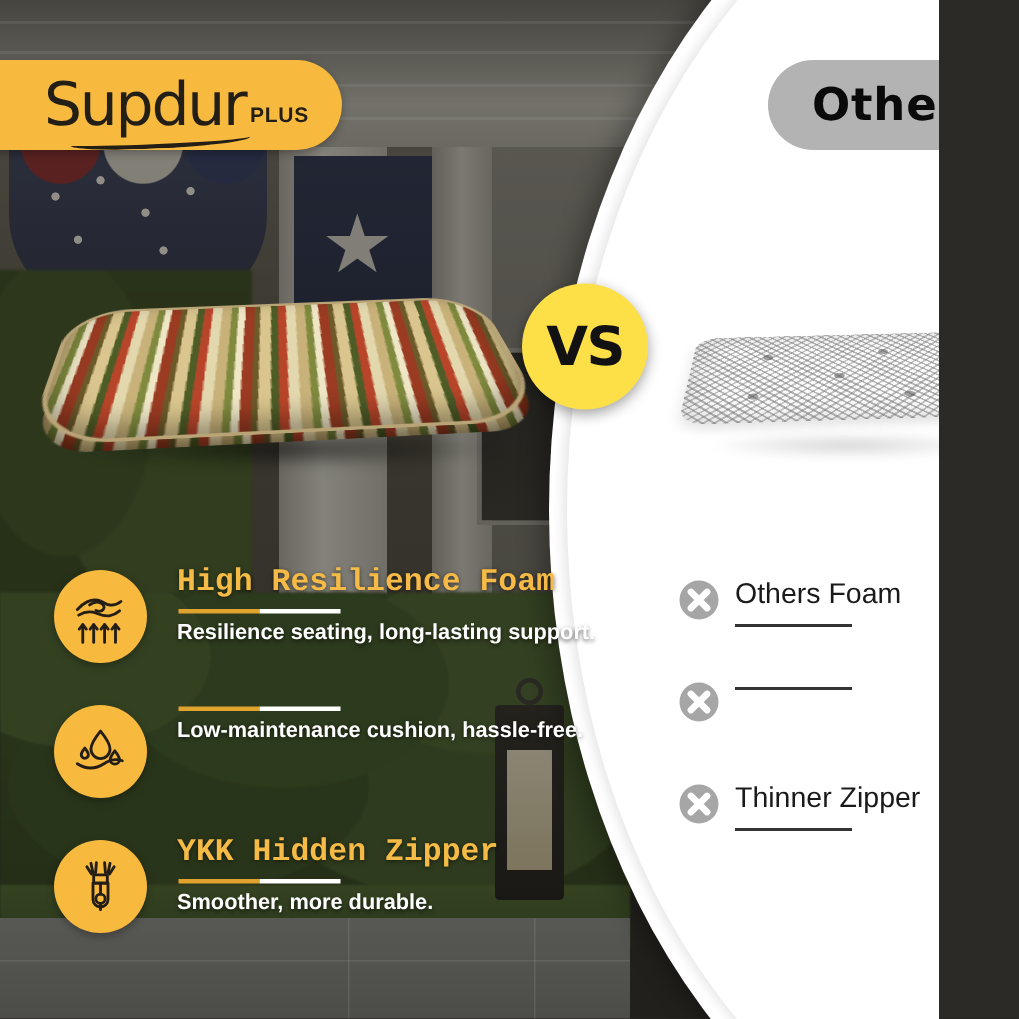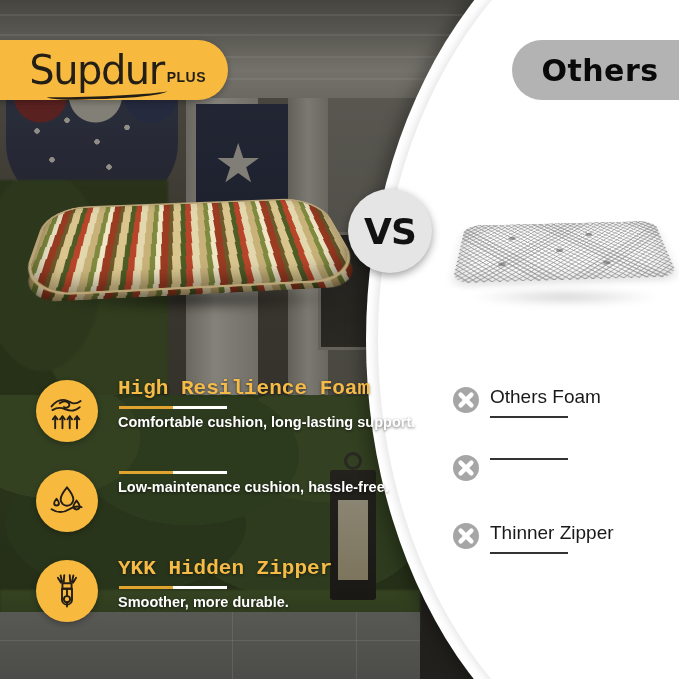--- a/index.html
+++ b/index.html
@@ -2,21 +2,21 @@
 <html><head>
 <meta charset="utf-8">
 <style>
   * { margin:0; padding:0; box-sizing:border-box; }
   html,body { width:679px; height:679px; overflow:hidden; }
   body {
     font-family:"Liberation Sans", sans-serif;
     background:#2c2a26;
     position:relative;
   }
-  #stage { position:absolute; inset:0; width:679px; height:679px; overflow:hidden; }
+  #stage { position:absolute; inset:0; width:626px; height:679px; overflow:hidden; }
 
   
   .photo-bg { position:absolute; inset:0; overflow:hidden; }
   .sky-ceiling {
     position:absolute; left:0; top:0; width:679px; height:100px;
     background:linear-gradient(180deg,#6b6963 0%,#8d8b84 35%,#b9b6ad 70%,#a9a69d 100%);
   }
   .ceiling-line { position:absolute; left:0; width:679px; height:2px; background:rgba(255,255,255,.18); }
   .porch-wall {
     position:absolute; left:0; top:98px; width:679px; height:330px;
@@ -215,21 +215,21 @@
   }
   .other-cushion-shadow {
     position:absolute; left:470px; top:288px; width:190px; height:18px;
     background:radial-gradient(ellipse at center, rgba(0,0,0,.16), rgba(0,0,0,0) 70%);
     filter:blur(3px);
   }
 
   
   .vs-badge {
     position:absolute; left:348px; top:189px; width:84px; height:84px;
-    background:#e5e5e5; border-radius:50%;
+    background:#fde047; border-radius:50%;
     display:flex; align-items:center; justify-content:center;
     box-shadow:0 3px 9px rgba(0,0,0,.38);
     z-index:40;
   }
   .vs-text {
     font-family:"DejaVu Sans", sans-serif;
     font-size:36px; font-weight:700; color:#121212; letter-spacing:-1px;
   }
 
   
@@ -352,21 +352,21 @@
           <path d="M9 41V28M17 41V28M25 41V28M33 41V28"></path>
           <path d="M9 28l-2.6 3.2M9 28l2.6 3.2M17 28l-2.6 3.2M17 28l2.6 3.2M25 28l-2.6 3.2M25 28l2.6 3.2M33 28l-2.6 3.2M33 28l2.6 3.2"></path>
         </svg>
       </div>
       <div class="f-body">
         <div class="f-title">High Resilience Foam</div>
         <div class="f-rule">
             <i></i>
             <i></i>
           </div>
-        <div class="f-sub">Comfortable cushion, long-lasting support.</div>
+        <div class="f-sub">Resilience seating, long-lasting support.</div>
       </div>
     </div>
 
     <div class="feature">
       <div class="f-icon">
         <svg width="40" height="40" viewBox="0 0 44 44" fill="none" stroke="#231f16" stroke-width="2.1" stroke-linecap="round" stroke-linejoin="round">
           <path d="M22 7c0 0-7 8.6-7 13.2a7 7 0 0 0 14 0C29 15.6 22 7 22 7z"></path>
           <path d="M32.5 21.5c0 0-3.4 4.2-3.4 6.4a3.4 3.4 0 0 0 6.8 0c0-2.2-3.4-6.4-3.4-6.4z"></path>
           <path d="M10.5 19.5c0 0-2.6 3.2-2.6 4.9a2.6 2.6 0 0 0 5.2 0c0-1.7-2.6-4.9-2.6-4.9z"></path>
           <path d="M5 31c6.5 4.2 13 4.2 19.5 0C29 27.9 33 27 38 28.8"></path>

